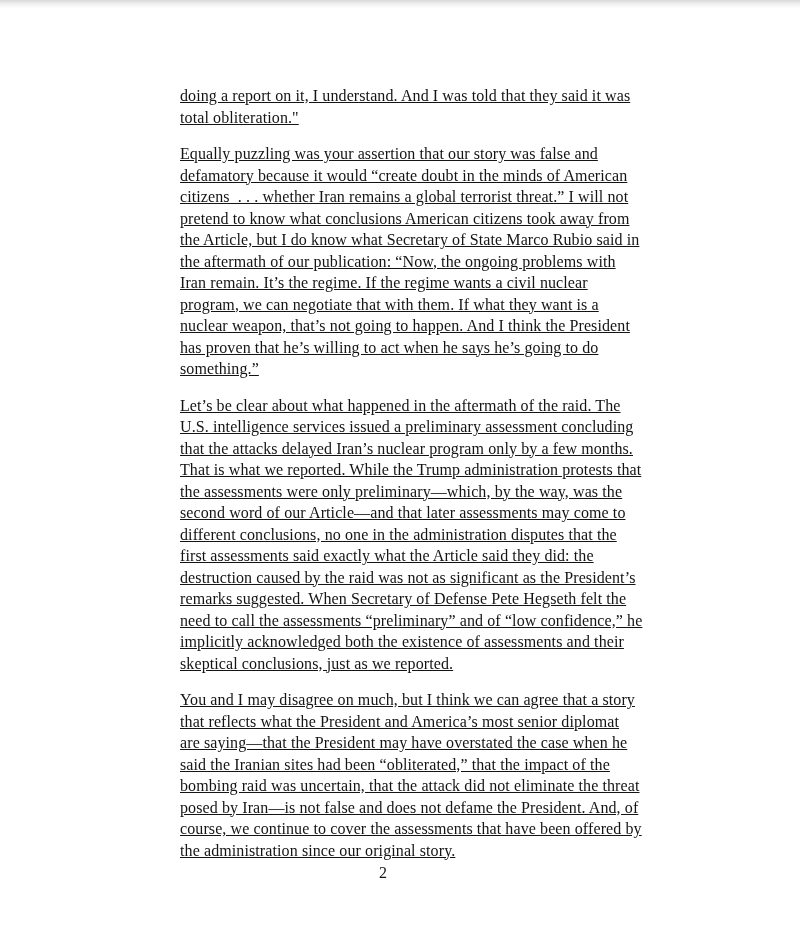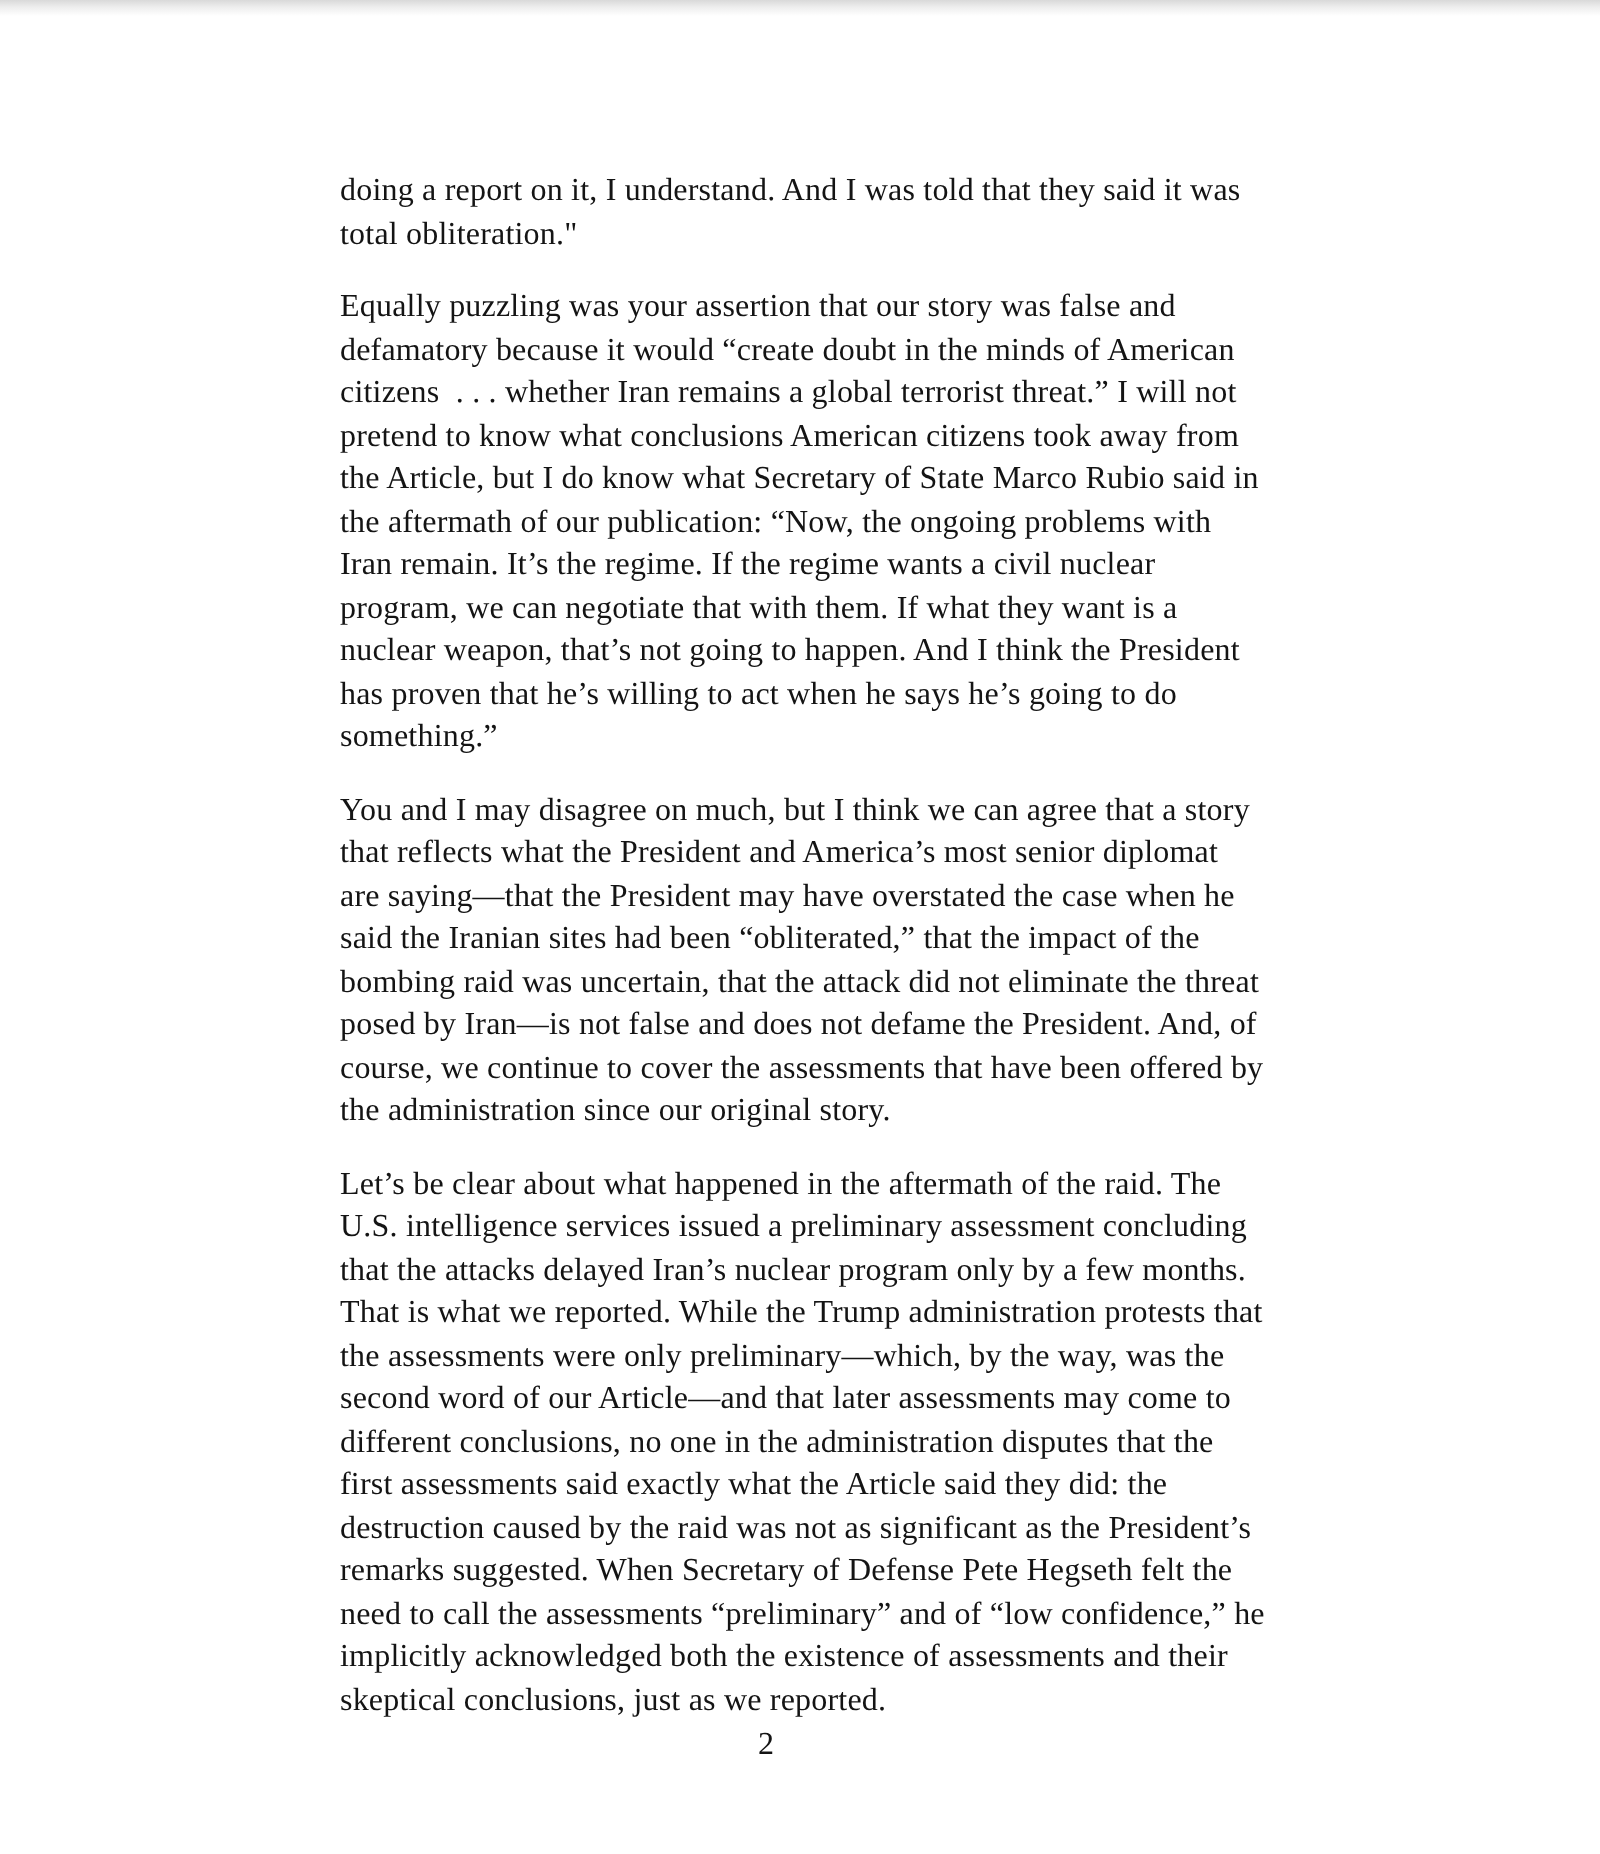--- a/index.html
+++ b/index.html
@@ -19,23 +19,24 @@
     position: absolute;
     top: 0;
     left: 0;
     width: 800px;
     height: 8px;
     background: linear-gradient(to bottom, #dededе0, #dedede, #ffffff);
     background: linear-gradient(to bottom, #d9d9d9 0%, #eeeeee 45%, #ffffff 100%);
   }
   .letter-body {
     position: absolute;
-    left: 170px;
+    left: 180px;
     top: 85px;
     width: 480px;
+    text-decoration: underline;
   }
   .para {
     margin: 0 0 15px 0;
     font-size: 16px;
     line-height: 21.5px;
     white-space: pre;
     letter-spacing: 0.1px;
   }
   .page-number {
     position: absolute;
@@ -59,36 +60,36 @@
 defamatory because it would “create doubt in the minds of American
 citizens  . . . whether Iran remains a global terrorist threat.” I will not
 pretend to know what conclusions American citizens took away from
 the Article, but I do know what Secretary of State Marco Rubio said in
 the aftermath of our publication: “Now, the ongoing problems with
 Iran remain. It’s the regime. If the regime wants a civil nuclear
 program, we can negotiate that with them. If what they want is a
 nuclear weapon, that’s not going to happen. And I think the President
 has proven that he’s willing to act when he says he’s going to do
 something.”</p>
-  <p class="para">You and I may disagree on much, but I think we can agree that a story
-that reflects what the President and America’s most senior diplomat
-are saying—that the President may have overstated the case when he
-said the Iranian sites had been “obliterated,” that the impact of the
-bombing raid was uncertain, that the attack did not eliminate the threat
-posed by Iran—is not false and does not defame the President. And, of
-course, we continue to cover the assessments that have been offered by
-the administration since our original story.</p>
   <p class="para">Let’s be clear about what happened in the aftermath of the raid. The
 U.S. intelligence services issued a preliminary assessment concluding
 that the attacks delayed Iran’s nuclear program only by a few months.
 That is what we reported. While the Trump administration protests that
 the assessments were only preliminary—which, by the way, was the
 second word of our Article—and that later assessments may come to
 different conclusions, no one in the administration disputes that the
 first assessments said exactly what the Article said they did: the
 destruction caused by the raid was not as significant as the President’s
 remarks suggested. When Secretary of Defense Pete Hegseth felt the
 need to call the assessments “preliminary” and of “low confidence,” he
 implicitly acknowledged both the existence of assessments and their
 skeptical conclusions, just as we reported.</p>
+  <p class="para">You and I may disagree on much, but I think we can agree that a story
+that reflects what the President and America’s most senior diplomat
+are saying—that the President may have overstated the case when he
+said the Iranian sites had been “obliterated,” that the impact of the
+bombing raid was uncertain, that the attack did not eliminate the threat
+posed by Iran—is not false and does not defame the President. And, of
+course, we continue to cover the assessments that have been offered by
+the administration since our original story.</p>
 </div>
 
 <div class="page-number">2</div>
 
 </body></html>

